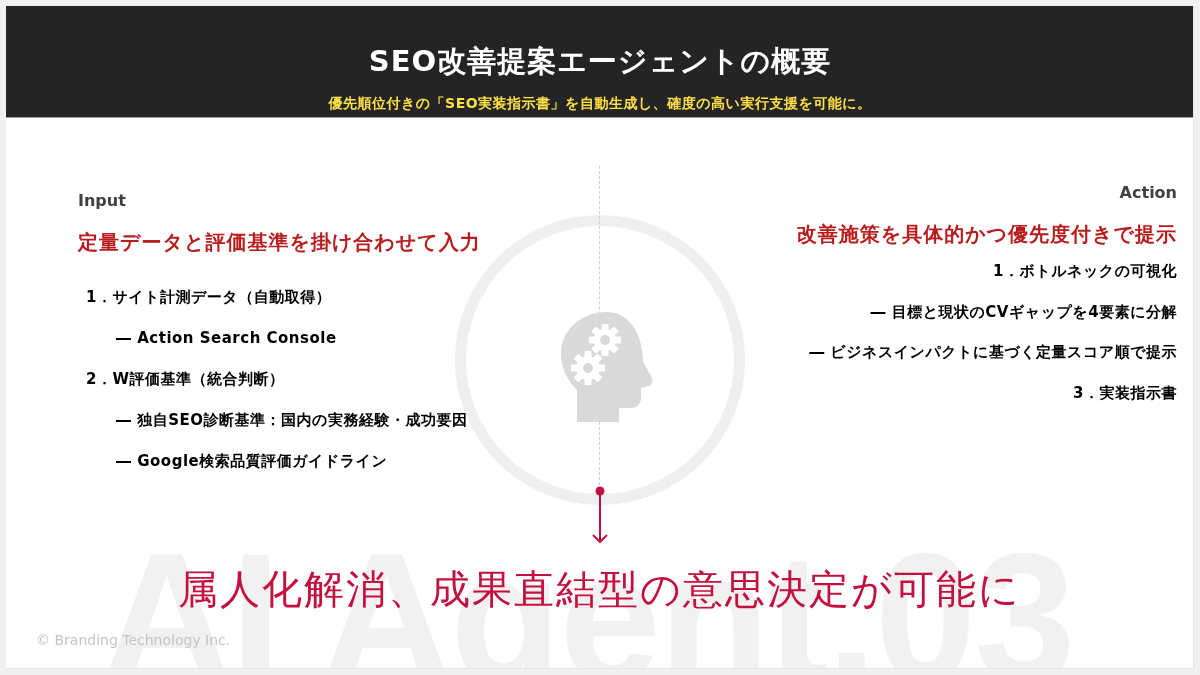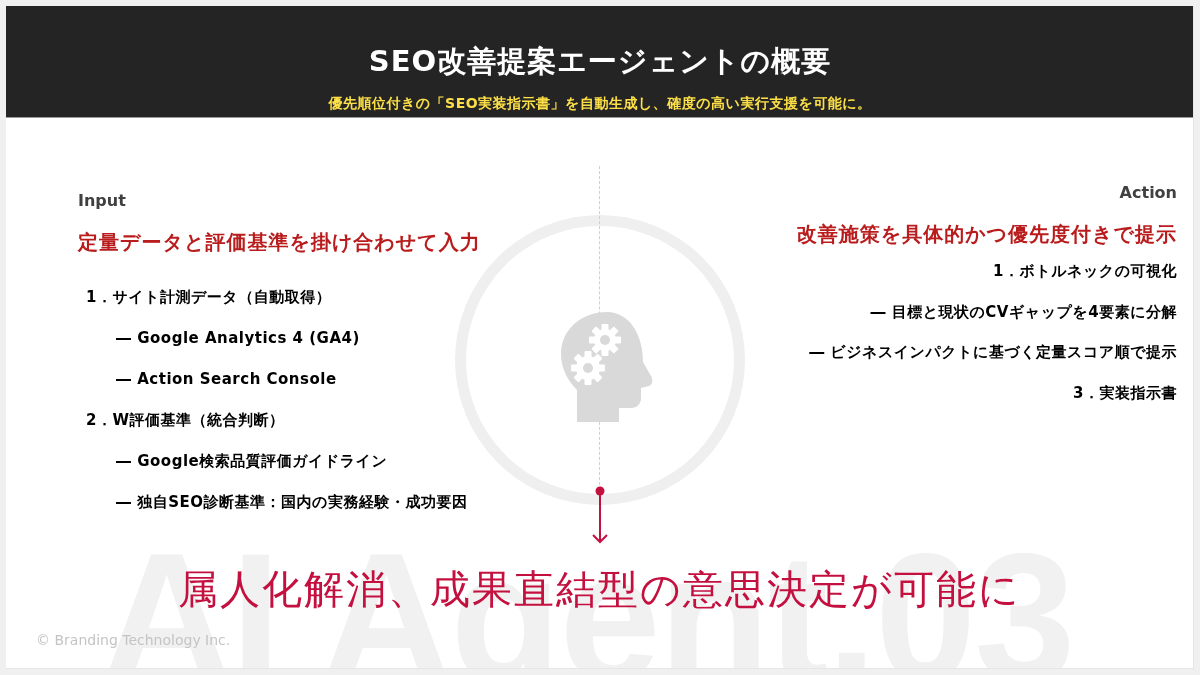--- a/index.html
+++ b/index.html
@@ -171,25 +171,24 @@
     <circle cx="9" cy="5" r="4.5" fill="#c4103f"></circle>
     <line x1="9" y1="5" x2="9" y2="56" stroke="#c4103f" stroke-width="2"></line>
     <polyline points="2,49 9,56 16,49" fill="none" stroke="#c4103f" stroke-width="2"></polyline>
   </svg>
 
   <div class="col left">
     <div class="label">Input</div>
     <div class="heading">定量データと評価基準を掛け合わせて入力</div>
     <div class="list">
       <div class="item lvl1">1．サイト計測データ（自動取得）</div>
-      <div class="item lvl2">― Google Analytics 4 (GA4)</div>
       <div class="item lvl2">― Action Search Console</div>
       <div class="item lvl1">2．W評価基準（統合判断）</div>
+      <div class="item lvl2">― 独自SEO診断基準：国内の実務経験・成功要因</div>
       <div class="item lvl2">― Google検索品質評価ガイドライン</div>
-      <div class="item lvl2">― 独自SEO診断基準：国内の実務経験・成功要因</div>
     </div>
   </div>
 
   <div class="col right">
     <div class="label">Action</div>
     <div class="heading">改善施策を具体的かつ優先度付きで提示</div>
     <div class="list">
       <div class="item lvl1">1．ボトルネックの可視化</div>
       <div class="item lvl2">― 目標と現状のCVギャップを4要素に分解</div>
       <div class="item lvl2">― ビジネスインパクトに基づく定量スコア順で提示</div>

